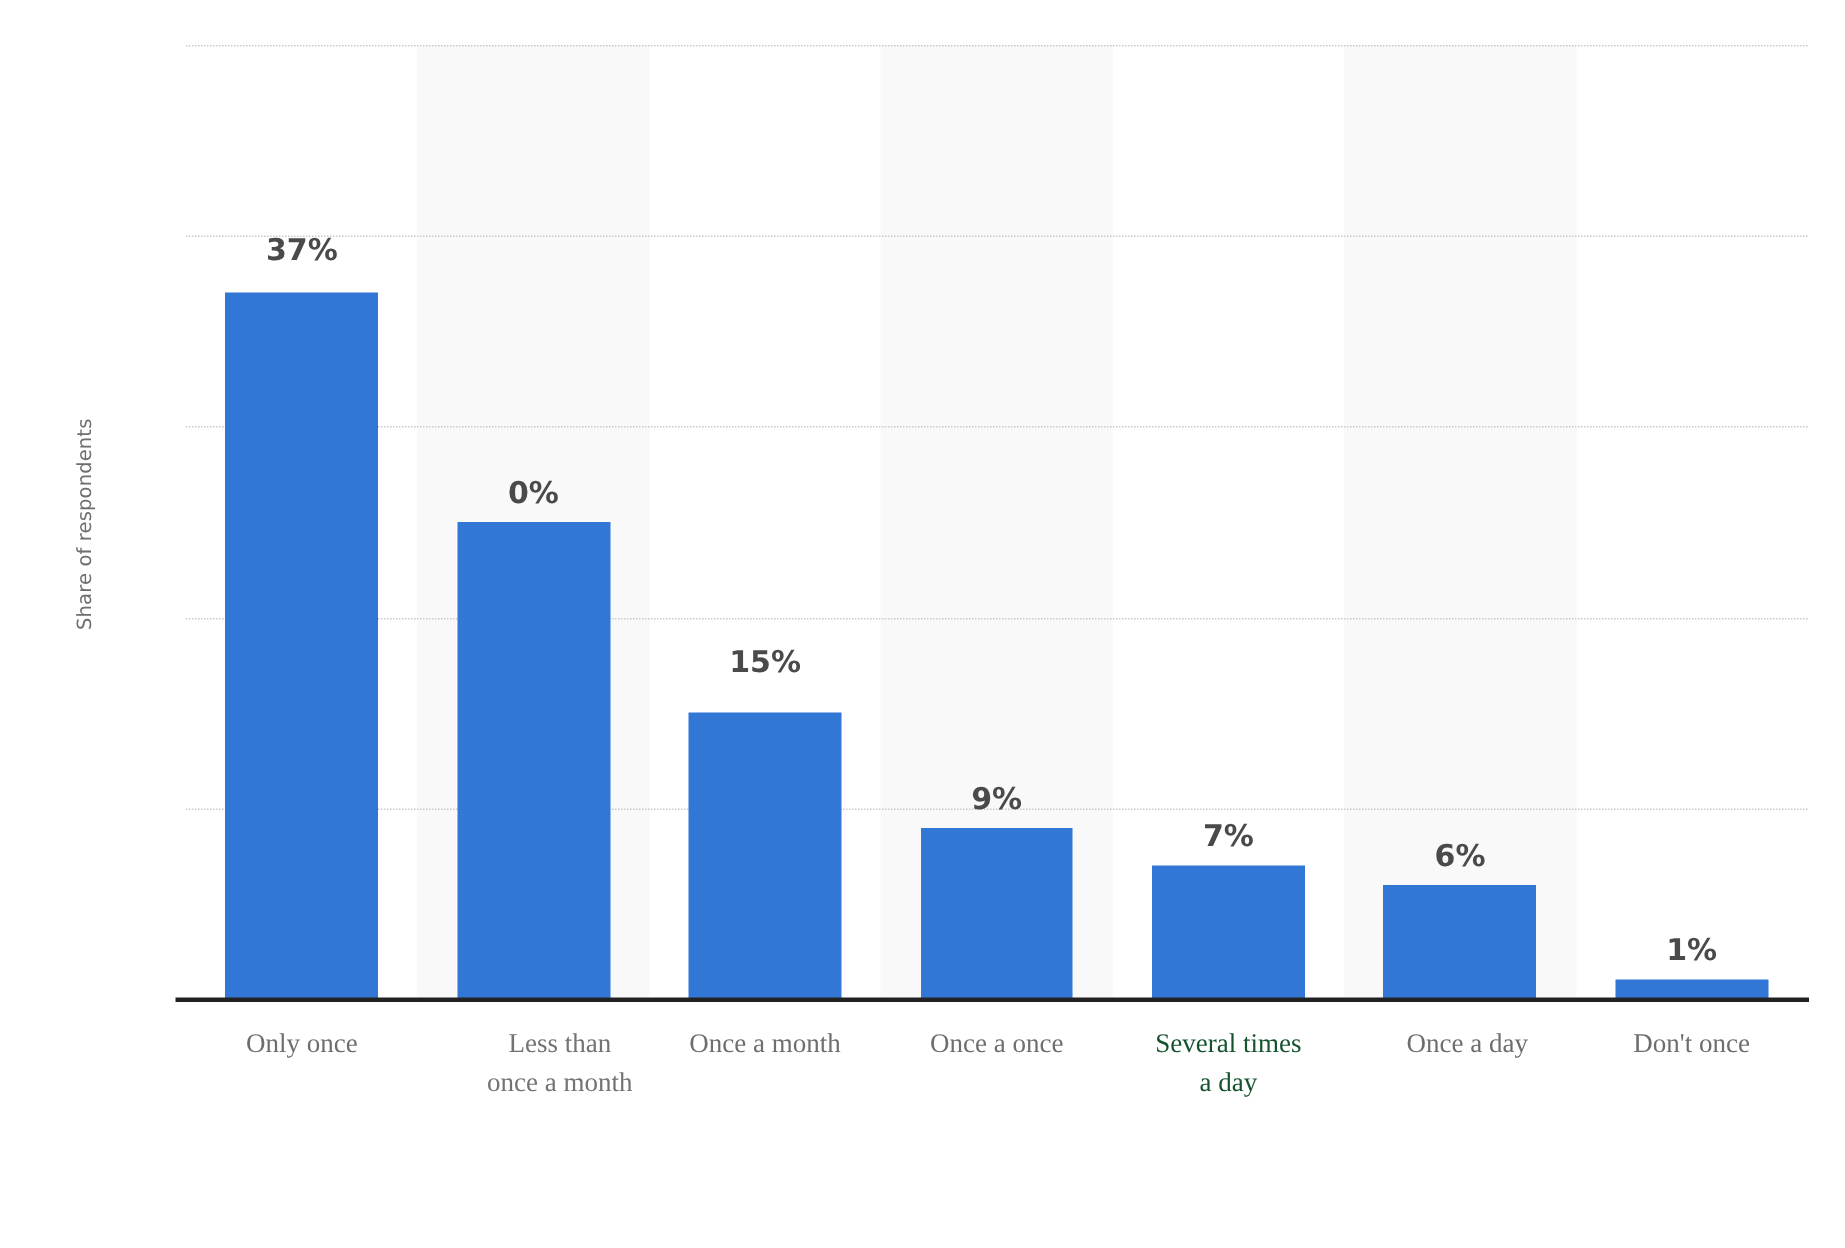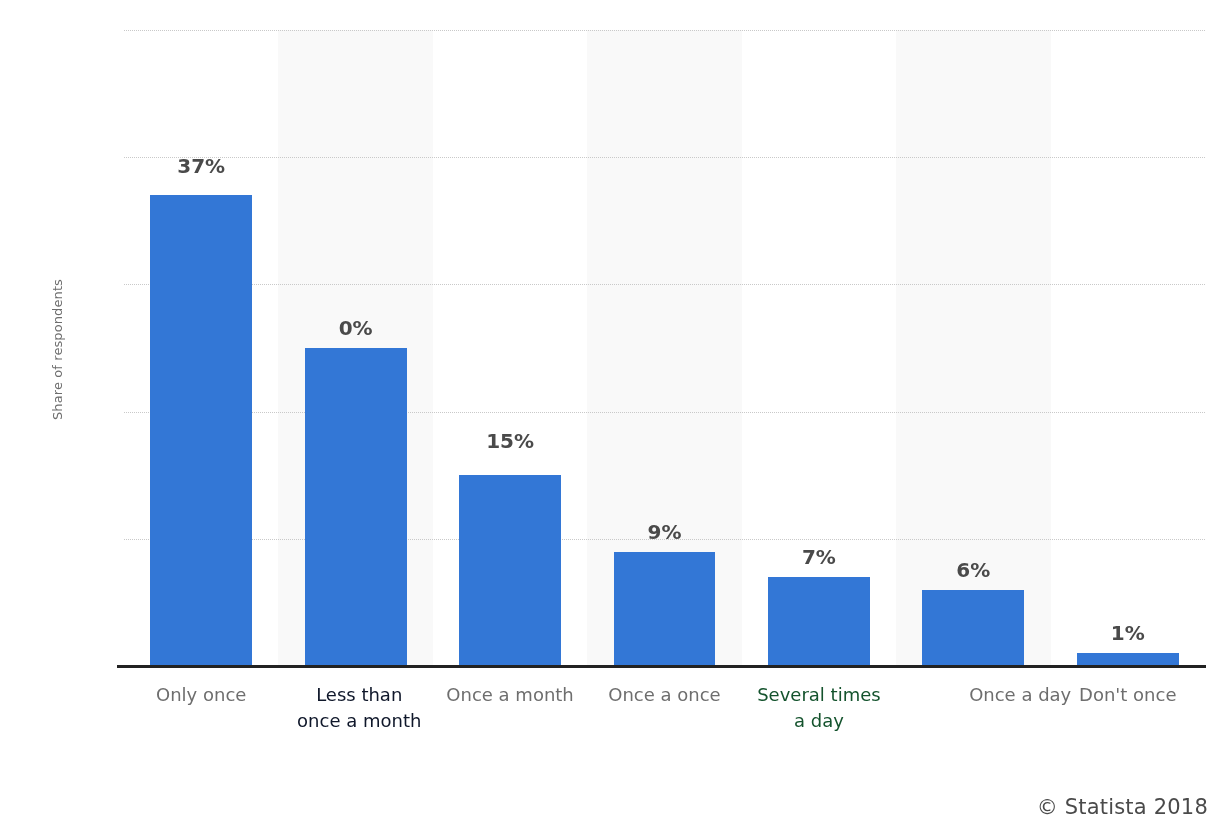--- a/index.html
+++ b/index.html
@@ -105,20 +105,21 @@
 
   
   .x-label {
     position: absolute;
     top: 682px;
     text-align: center;
     font-size: 18px;
     color: #6a6a6a;
     line-height: 26px;
     white-space: pre-line;
+    font-family: Liberation Serif, serif;
   }
 
   
   .footer-credit {
     position: absolute;
     right: 22px;
     top: 795px;
     font-size: 21px;
     color: #4a4a4a;
     letter-spacing: 0.2px;
@@ -154,24 +155,23 @@
       <div class="bar" title="6%" style="left: 798.396px; width: 101.923px; height: 76.32px; background: rgb(51, 119, 214);"></div>
       <div class="bar-value" style="left: 798.396px; width: 101.923px; top: 529.68px; color: rgb(74, 74, 74);">6%</div>
       <div class="bar" title="1%" style="left: 952.824px; width: 101.923px; height: 12.72px; background: rgb(51, 119, 214);"></div>
       <div class="bar-value" style="left: 952.824px; width: 101.923px; top: 593.28px; color: rgb(74, 74, 74);">1%</div>
     </div>
 
   <div class="baseline"></div>
 
   <div id="x-labels">
       <div class="x-label" style="left: 124px; width: 154.429px; color: rgb(110, 110, 110);">Only once</div>
-      <div class="x-label" style="left: 282px; width: 154.429px; color: #0f172a;">Less than
+      <div class="x-label" style="left: 296px; width: 154.429px; color: #737373;">Less than
 once a month</div>
       <div class="x-label" style="left: 432.857px; width: 154.429px; color: rgb(110, 110, 110);">Once a month</div>
       <div class="x-label" style="left: 587.286px; width: 154.429px; color: rgb(110, 110, 110);">Once a once</div>
       <div class="x-label" style="left: 741.714px; width: 154.429px; color: #14532d;">Several times
 a day</div>
-      <div class="x-label" style="left: 943px; width: 154.429px; color: rgb(110, 110, 110); text-align: center;">Once a day</div>
+      <div class="x-label" style="left: 901px; width: 154.429px; color: rgb(110, 110, 110); text-align: center;">Once a day</div>
       <div class="x-label" style="left: 1050.57px; width: 154.429px; color: rgb(110, 110, 110);">Don't once</div>
     </div>
 
-  <div class="footer-credit">© Statista 2018</div>
 </div>
 
 </body></html>

